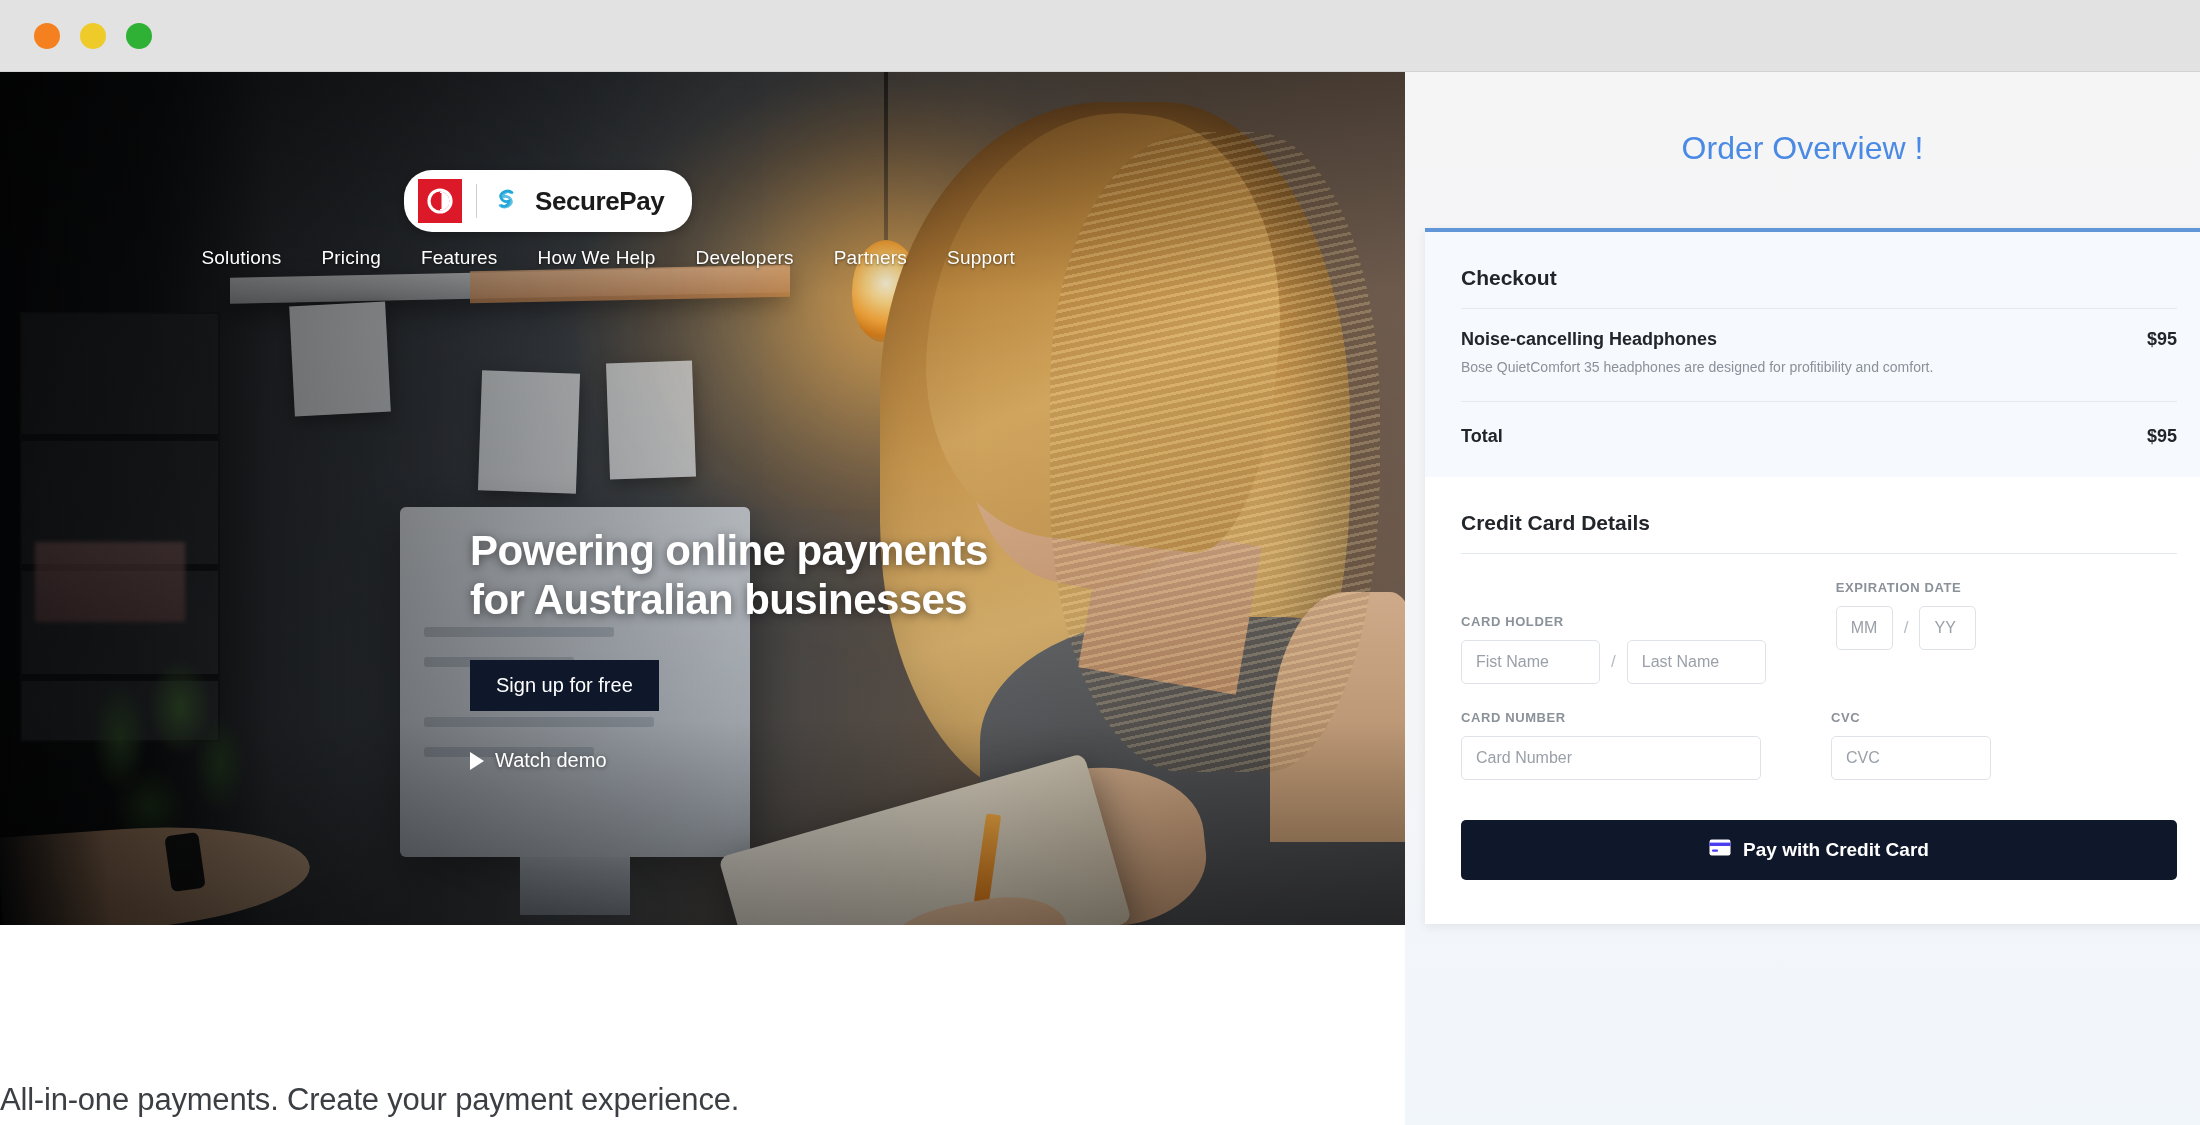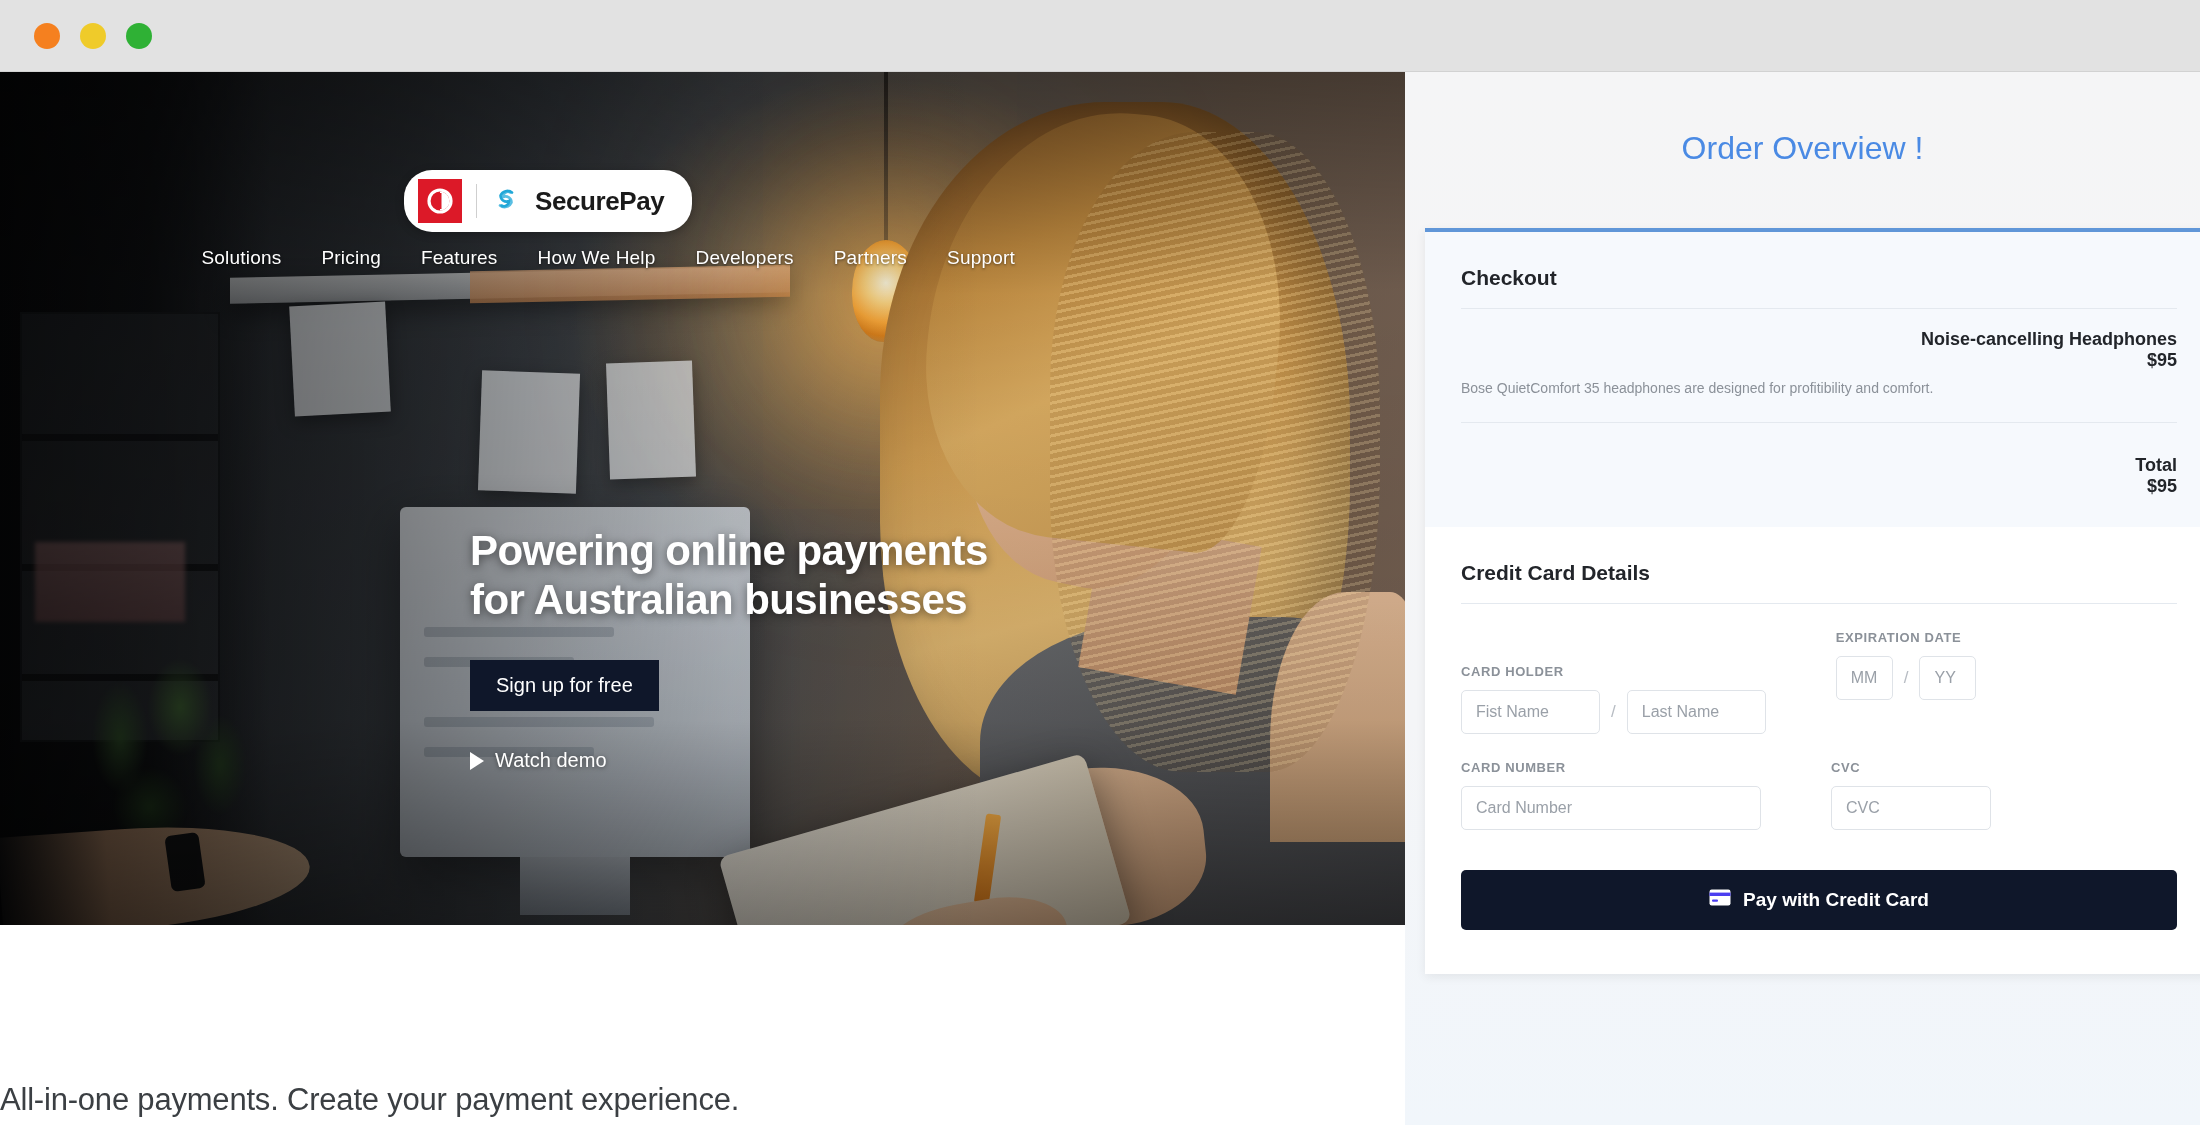--- a/index.html
+++ b/index.html
@@ -272,28 +272,27 @@
     border-top: 4px solid #6096d8;
     box-shadow: 0 3px 10px rgba(0,0,0,0.07);
     overflow: hidden;
   }
   #order-summary {
     background: #f6f9fd; padding: 34px 36px 30px 36px;
   }
   .section-heading { font-size: 21px; font-weight: 700; color: #22252a; }
   .hr { height: 1px; background: #e4e9ef; margin: 18px 0 0 0; }
   .line-row {
-    display: flex; justify-content: space-between; align-items: flex-end;
+    display: flex; justify-content: space-between; align-items: center;
     margin-top: 20px;
-    flex-direction: column;
   }
   .line-name { font-size: 18px; font-weight: 700; color: #22252a; }
   .line-price { font-size: 18px; font-weight: 700; color: #22252a; }
   .line-desc { font-size: 14px; color: #8b9199; margin-top: 9px; }
-  #total-row { margin-top: 32px; }
+  #total-row { margin-top: 24px; }
 
   #card-details { background: #fff; padding: 34px 36px 44px 36px; }
   .field-grid { display: flex; gap: 34px; margin-top: 26px; }
   .field-label {
     font-size: 13px; font-weight: 700; color: #8b9199;
     letter-spacing: .6px; margin-bottom: 11px;
   }
   .input-row { display: flex; align-items: center; gap: 11px; }
   .sep { color: #b7bcc3; font-size: 17px; }
   input.tf {

